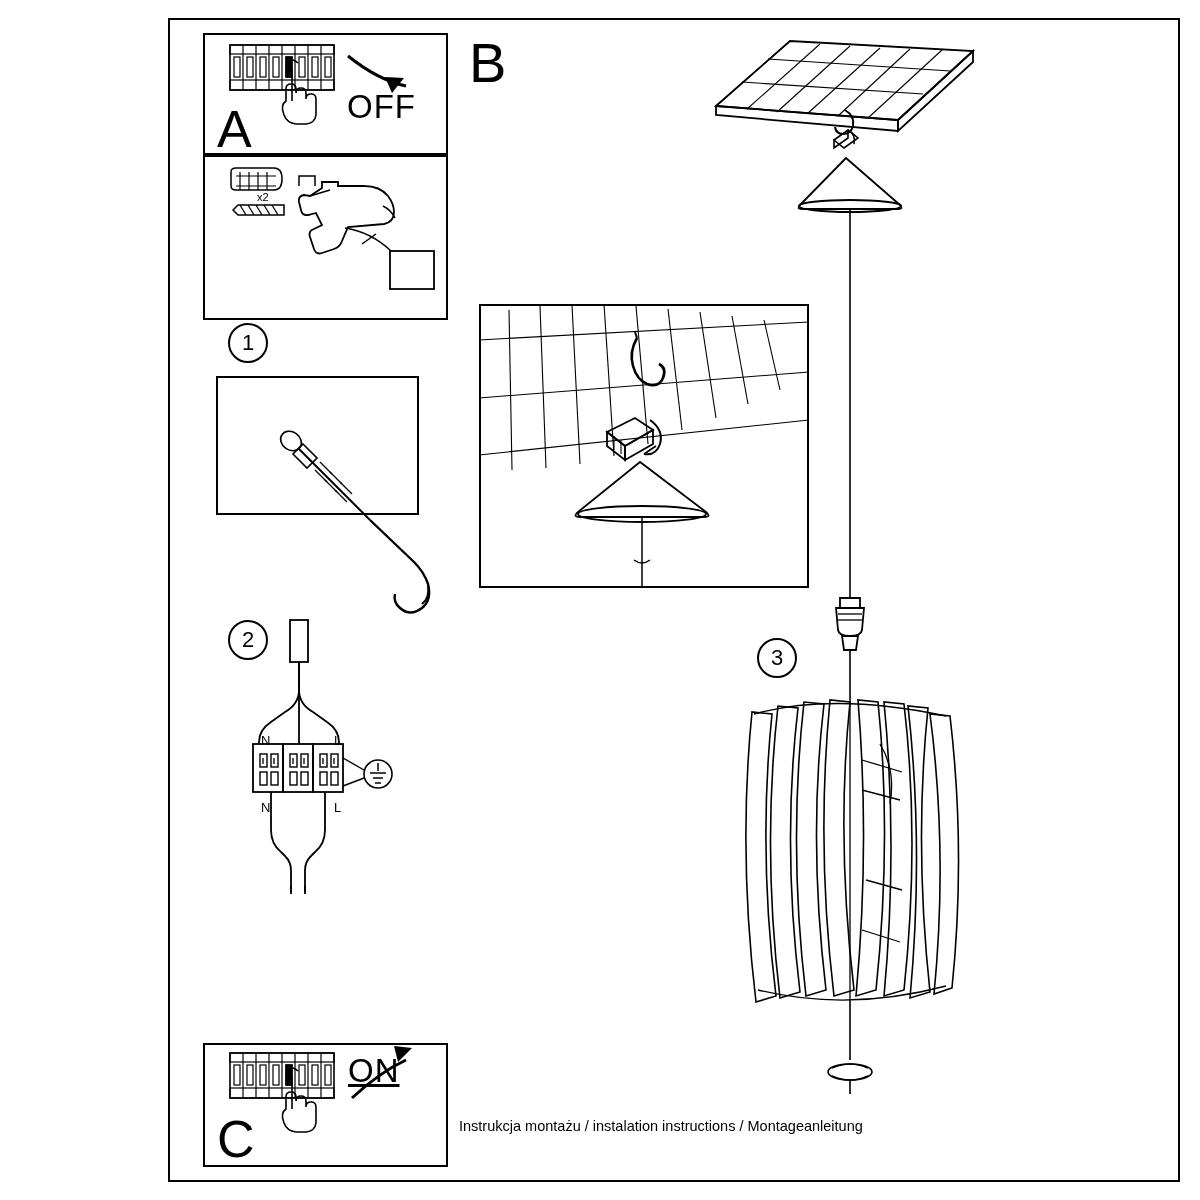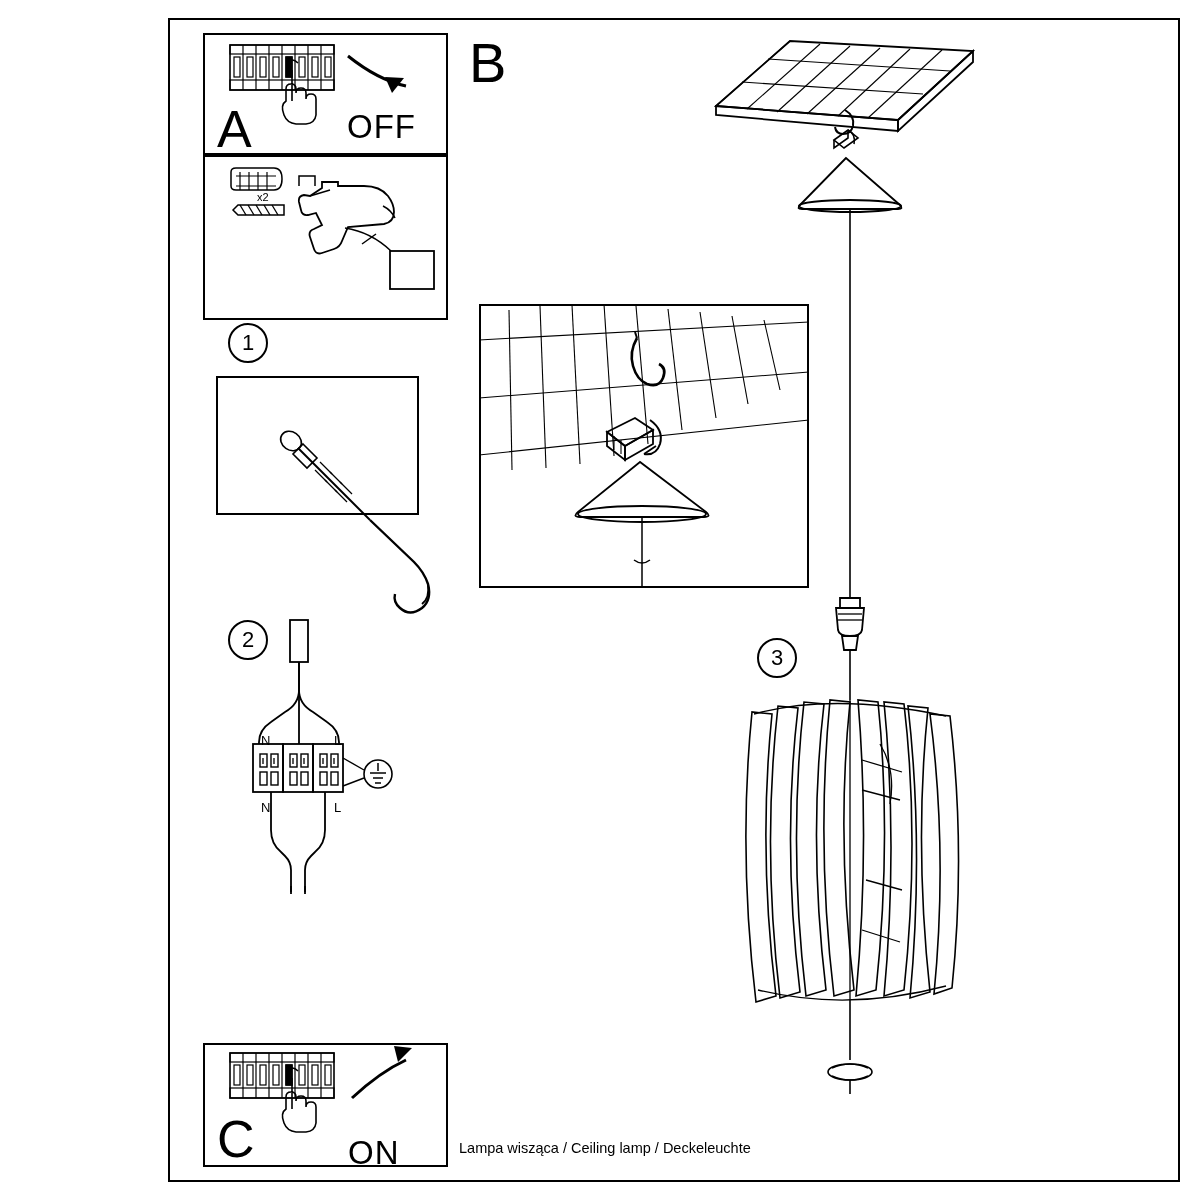--- a/index.html
+++ b/index.html
@@ -53,22 +53,22 @@
   }
   .letter-A { left: 217px; top: 103px; }
   .letter-B { left: 469px; top: 35px; font-size: 56px; }
   .letter-C { left: 217px; top: 1113px; }
 
   .word {
     position: absolute;
     font-size: 33px;
     letter-spacing: 1px;
   }
-  .word-off { left: 347px; top: 108px; }
-  .word-on  { left: 348px; top: 1134px; }
+  .word-off { left: 347px; top: 88px; }
+  .word-on  { left: 348px; top: 1052px; text-decoration: underline; }
 
   .xtwo {
     position: absolute;
     font-size: 11px;
     left: 257px;
     top: 191px;
   }
 
   .stepnum {
     position: absolute;
@@ -388,15 +388,15 @@
       <path class="ln" stroke-width="1.6" d="M288 1071 q4 -6 10 0"></path>
     </g>
     <g>
       <path class="ln" stroke-width="3" d="M352 1098 q28 -26 54 -38"></path>
       <polygon points="412,1048 398,1062 394,1046" fill="#000"></polygon>
     </g>
   </svg>
   <div class="big-letter letter-C">C</div>
   <div class="word word-on">ON</div>
 
-  <div class="caption caption-2">Lampa wisząca / Ceiling lamp / Deckeleuchte</div>
+  <div class="caption caption-1">Instrukcja montażu / instalation instructions / Montageanleitung</div>
 
 </div>
 
 </body></html>

